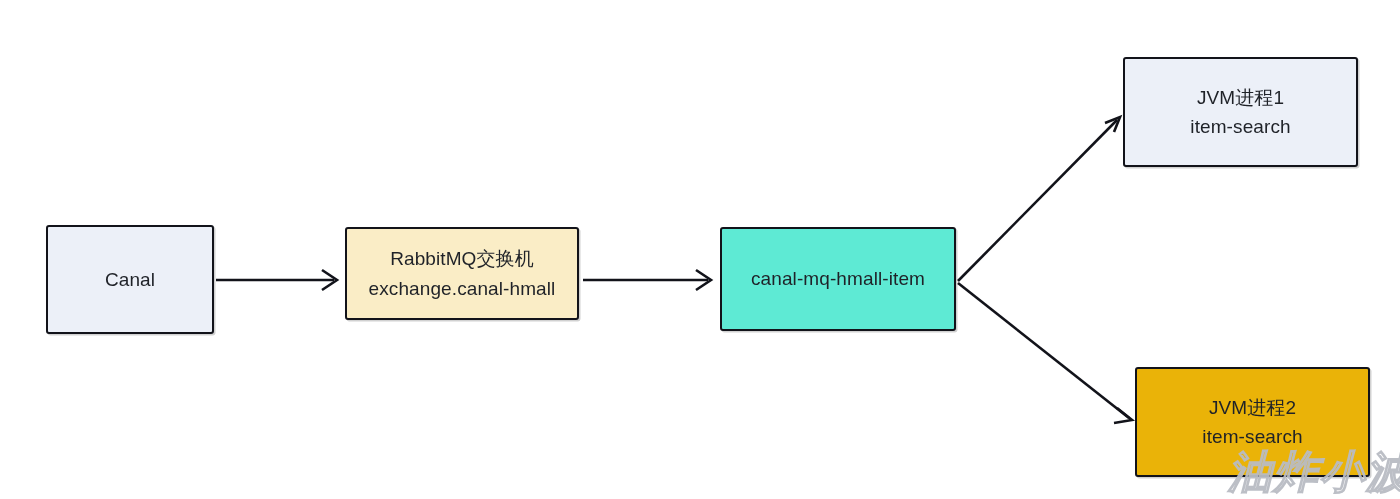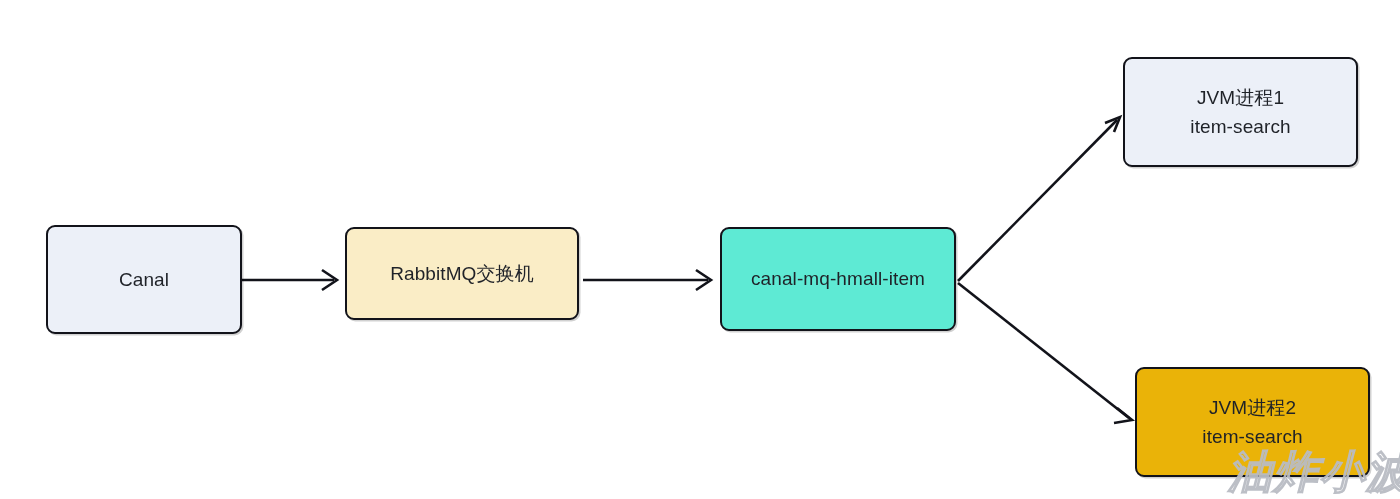--- a/index.html
+++ b/index.html
@@ -12,38 +12,38 @@
     width: 1400px;
     height: 499px;
     background: #ffffff;
     overflow: hidden;
     font-family: "Liberation Sans", "DejaVu Sans", sans-serif;
   }
   .node {
     position: absolute;
     box-sizing: border-box;
     border: 2.5px solid #12131a;
-    border-radius: 9px;
+    border-radius: 3px;
     display: flex;
     flex-direction: column;
     align-items: center;
     justify-content: center;
     text-align: center;
     color: #1f2228;
     font-size: 19px;
     line-height: 1.55;
     letter-spacing: 0.1px;
     box-shadow: 1.5px 1.5px 0 rgba(0,0,0,0.18);
   }
   .node .line {
     display: block;
     white-space: nowrap;
   }
   #node-canal {
-    left: 46px;  top: 225px;  width: 196px;  height: 109px;
+    left: 46px;  top: 225px;  width: 168px;  height: 109px;
     background: #ecf0f8;
     align-items: center;
   }
   #node-exchange {
     left: 345px; top: 227px; width: 234px; height: 93px;
     background: #faedc6;
   }
   #node-queue {
     left: 720px; top: 227px; width: 236px; height: 104px;
     background: #5eead4;
@@ -118,20 +118,21 @@
       <path class="edge-head" d="M 1117 408 L 1132 420 L 1114 423"></path>
     </g>
   </svg>
 
   <div class="node" id="node-canal">
     <span class="line">Canal</span>
   </div>
 
   <div class="node" id="node-exchange">
     <span class="line">RabbitMQ交换机</span>
+    <span class="line">exchange.canal-hmall</span>
   </div>
 
   <div class="node" id="node-queue">
     <span class="line">canal-mq-hmall-item</span>
   </div>
 
   <div class="node" id="node-jvm1">
     <span class="line">JVM进程1</span>
     <span class="line">item-search</span>
   </div>

